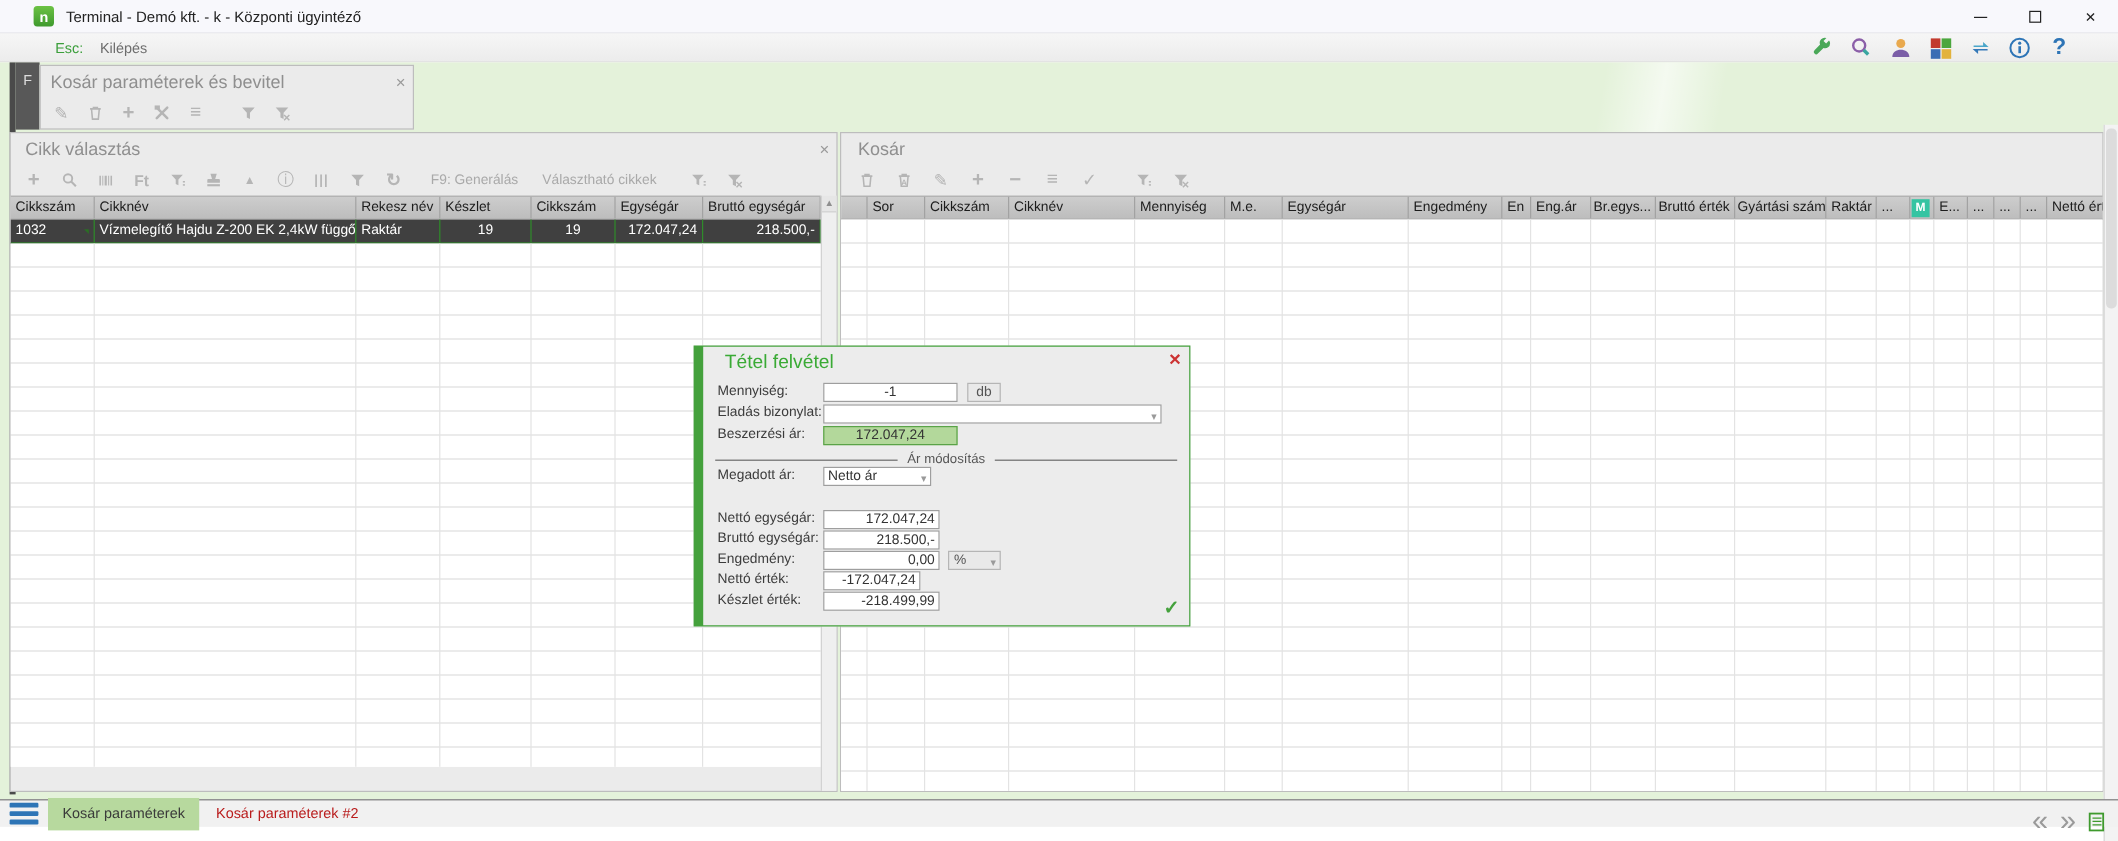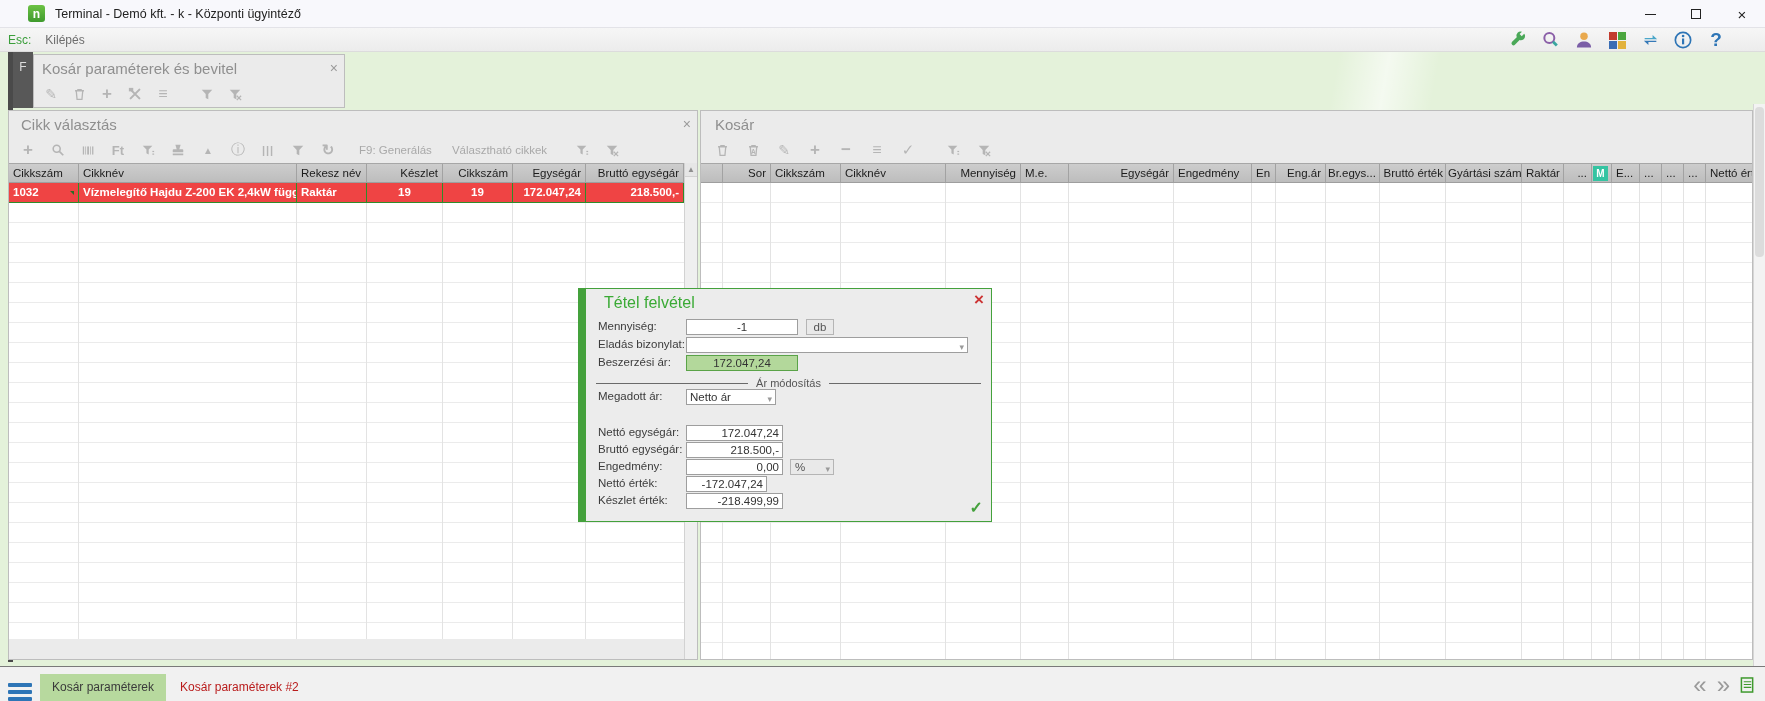--- a/index.html
+++ b/index.html
@@ -15,21 +15,21 @@
   .app-title { margin-left:10px; font-size:12.5px; color:#222; }
   .win-controls { position:absolute; right:0; top:0; height:28px; display:flex; }
   .win-btn { width:46px; height:28px; display:flex; align-items:center; justify-content:center; color:#222; }
   .min-glyph { width:11px; height:1px; background:#222; }
   .max-glyph { width:10px; height:10px; border:1.2px solid #222; }
   .close-glyph { font-size:15px; line-height:1; }
 
   
   .menubar { position:absolute; left:0; top:28px; width:1765px; height:24px;
     background:linear-gradient(180deg,#f6f6f6,#ececec); border-bottom:1px solid #dcdcdc;
-    display:flex; align-items:center; }
+    display:flex; align-items:center;padding-left:38px; }
   .esc-key { color:#3a9e3a; margin-left:8px; font-size:12px; }
   .esc-label { color:#6d6d6d; margin-left:14px; font-size:12px; }
   .menu-icons { position:absolute; right:38px; top:0; height:24px; display:flex; align-items:center; gap:11px; }
   .mi { width:22px; height:22px; display:flex; align-items:center; justify-content:center; }
   .help-q { color:#2e75b6; font-size:19px; font-weight:bold; }
   .apps-grid { width:17px; height:17px; display:grid; grid-template-columns:8px 8px; grid-template-rows:8px 8px; gap:1px; }
   .apps-grid div { width:8px; height:8px; }
 
   
   .workspace { position:absolute; left:0; top:52px; width:1765px; height:614px; background:#e4f2da; }
@@ -47,22 +47,22 @@
   .tb-ico { width:18px; height:16px; display:flex; align-items:center; justify-content:center;
     color:#b5b5b5; font-size:14px; flex:none; }
   .tb-txt { color:#a9a9a9; font-size:11.5px; white-space:nowrap; }
   .cols-glyph { letter-spacing:1px; font-weight:bold; font-size:11px; }
 
   
   .ghead { display:flex; height:20px; background:linear-gradient(180deg,#cdcdcd,#bdbdbd);
     border-top:1px solid #a7a7a7; border-bottom:1px solid #9e9e9e; }
   .gh { font-size:11.5px; color:#1c1c1c; line-height:19px; padding:0 4px; white-space:nowrap;
     overflow:hidden; border-right:1px solid #a2a2a2; flex:none; }
-  .gh.r { text-align:right; }
-  .grow { display:flex; height:20px; background:#ef4444; border-bottom:1px solid #2f8c2a;font-weight:bold; }
+  .gh.r { text-align:left; }
+  .grow { display:flex; height:20px; background:#404040; border-bottom:1px solid #2f8c2a; }
   .gc { font-size:11.5px; color:#fff; line-height:19px; padding:0 4px; white-space:nowrap;
     overflow:hidden; border-right:1px solid #2f8c2a; flex:none; }
   .gc.r { text-align:right; } .gc.c { text-align:center; }
   .gbody { position:relative; background:#fff;
     background-image:repeating-linear-gradient(to bottom, #fff 0 19px, #ebebeb 19px 20px); display:flex; }
   .bc { border-right:1px solid #e3e3e3; flex:none; height:100%; }
 
   .vscroll { position:absolute; width:13px; background:#efefef; border-left:1px solid #d2d2d2; }
   .vs-arrow { height:14px; display:flex; align-items:center; justify-content:center;
     color:#8f8f8f; font-size:8px; background:#e6e6e6; border-bottom:1px solid #d2d2d2; }
@@ -83,22 +83,22 @@
   .dlg-unit { position:absolute; top:0; height:16px; background:#e9e9e9; border:1px solid #b5b5b5;
     font-size:11.5px; line-height:14px; text-align:center; color:#555; }
   .dd-arrow { position:absolute; right:3px; top:2px; color:#9a9a9a; font-size:9px; }
   .hl-green { background:#b3d89b !important; border:1px solid #5aa348 !important; text-align:center; }
   .dlg-sep { position:absolute; left:10px; right:10px; display:flex; align-items:center; }
   .dlg-sep .ln { flex:1; height:1px; background:#6a6a6a; }
   .dlg-sep .tx { padding:0 8px; font-size:11px; color:#555; }
   .dlg-check { position:absolute; right:8px; bottom:4px; color:#44a13c; font-size:16px; font-weight:bold; }
 
   
-  .statusbar { position:absolute; left:0; top:666px; width:1765px; height:35px; background:#f1f1f1;
-    border-top:1px solid #7a7a7a; display:flex; align-items:flex-end; }
+  .statusbar { position:absolute; left:0; top:666px; width:1765px; height:23px; background:#f1f1f1;
+    border-top:1px solid #7a7a7a; display:flex; align-items:center; }
   .hamburger { margin-left:8px; width:24px; display:flex; flex-direction:column; gap:3px; }
   .hamburger div { height:4px; background:#2e75b6; border-radius:1px; }
   .sb-tab { height:27px; line-height:27px; padding:0 12px; font-size:12px; color:#b91c1c; margin-left:2px; }
   .sb-tab.active { background:#b7d99e; color:#3a3a3a; }
   .sb-nav { position:absolute; right:0; top:0; height:35px; display:flex; align-items:center; gap:10px; padding-right:10px; }
   .nav-chev { color:#9a9a9a; font-size:24px; line-height:1; }
 
   .win-vscroll { position:absolute; right:0; top:52px; width:12px; height:614px;
     background:#f3f3f3; border-left:1px solid #d6d6d6; }
   .win-vthumb { position:absolute; left:1px; top:3px; width:9px; height:150px; background:#dcdcdc; border-radius:4px; }

